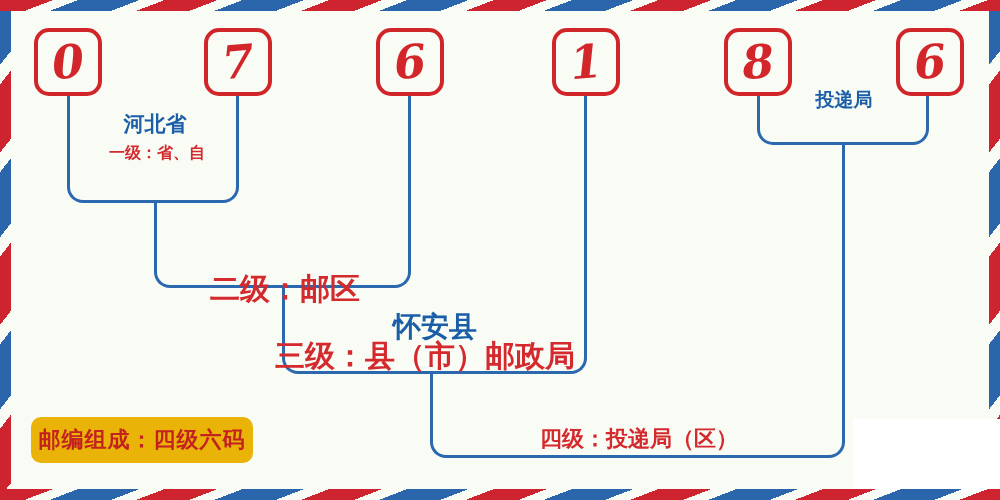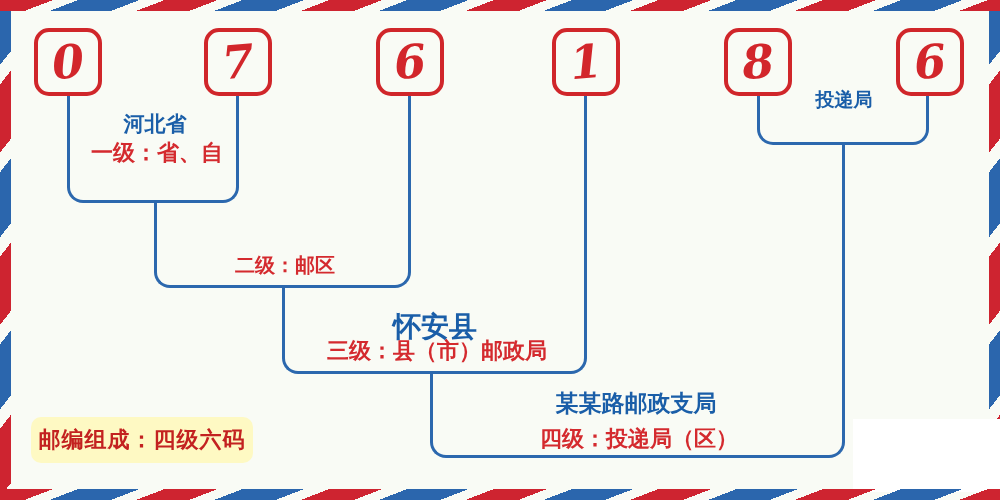--- a/index.html
+++ b/index.html
@@ -50,21 +50,21 @@
   .u-bracket { border-left-width: 3px; border-right-width: 3px; border-bottom-width: 3px;
                border-radius: 0 0 16px 16px; }
   .l-left  { border-left-width: 3px;  border-bottom-width: 3px; border-radius: 0 0 0 16px; }
   .l-right { border-right-width: 3px; border-bottom-width: 3px; border-radius: 0 0 16px 0; }
   
   .lbl { position: absolute; z-index: 7; white-space: nowrap; transform: translateX(-50%); text-align: center; }
   .lbl-blue { font-family: "DejaVu Serif", serif; font-weight: bold; color: #1a5ea8; }
   .lbl-red  { font-family: "DejaVu Sans", sans-serif; font-weight: bold; color: #d42a2e; }
   .note-pill {
     position: absolute; left: 31px; top: 417px; width: 222px; height: 46px;
-    background: #fef9c3; border-radius: 10px; z-index: 7;
+    background: #eab308; border-radius: 10px; z-index: 7;
     display: flex; align-items: center; justify-content: center;
   }
   .note-text {
     font-family: "DejaVu Serif", serif; font-weight: bold;
     font-size: 22px; color: #c32220; letter-spacing: 1px;
   }
 </style>
 </head>
 <body>
 
@@ -99,33 +99,32 @@
   <div class="cl u-bracket" style="left:757px; top:95px;  width:172px; height:50px;"></div>
   <div class="cl l-left" style="left:154px; top:203px; width:130px; height:85px;"></div>
   <div class="cl l-right" style="left:282px; top:95px;  width:129px; height:193px;"></div>
   <div class="cl l-left" style="left:282px; top:288px; width:151px; height:86px;"></div>
   <div class="cl l-right" style="left:430px; top:95px;  width:157px; height:279px;"></div>
   <div class="cl l-left" style="left:430px; top:374px; width:208px; height:84px;"></div>
   <div class="cl l-right" style="left:636px; top:145px; width:209px; height:313px;"></div>
 
   <div class="lbl lbl-blue" style="left:155px; top:110px; font-size:21px;">河北省</div>
 
-  <div class="lbl lbl-red" style="left:157px; top:142px; font-size:22px; line-height:21px;">
+  <div class="lbl lbl-red" style="left:157px; top:142px; font-size:16px; line-height:21px;">
     <div>一级：省、自</div>
   </div>
 
-  <div class="lbl lbl-red" style="left:285px; top:252px; font-size:20px;">二级：邮区</div>
+  <div class="lbl lbl-red" style="left:285px; top:269px; font-size:30px;">二级：邮区</div>
 
   <div class="lbl lbl-blue" style="left:435px; top:308px; font-size:28px;text-align:center;">怀安县</div>
 
-  <div class="lbl lbl-red" style="left:437px; top:336px; font-size:22px;">三级：县（市）邮政局</div>
+  <div class="lbl lbl-red" style="left:425px; top:336px; font-size:30px;">三级：县（市）邮政局</div>
 
   <div class="lbl lbl-blue" style="left:844px; top:87px; font-size:19px;">投递局</div>
 
-  <div class="lbl lbl-blue" style="left:636px; top:388px; font-size:23px;">某某路邮政支局</div>
 
   <div class="lbl lbl-red" style="left:639px; top:424px; font-size:22px;">四级：投递局（区）</div>
 
   <div class="note-pill">
     <span class="note-text">邮编组成：四级六码</span>
   </div>
 
 </div>
 
 </body></html>

